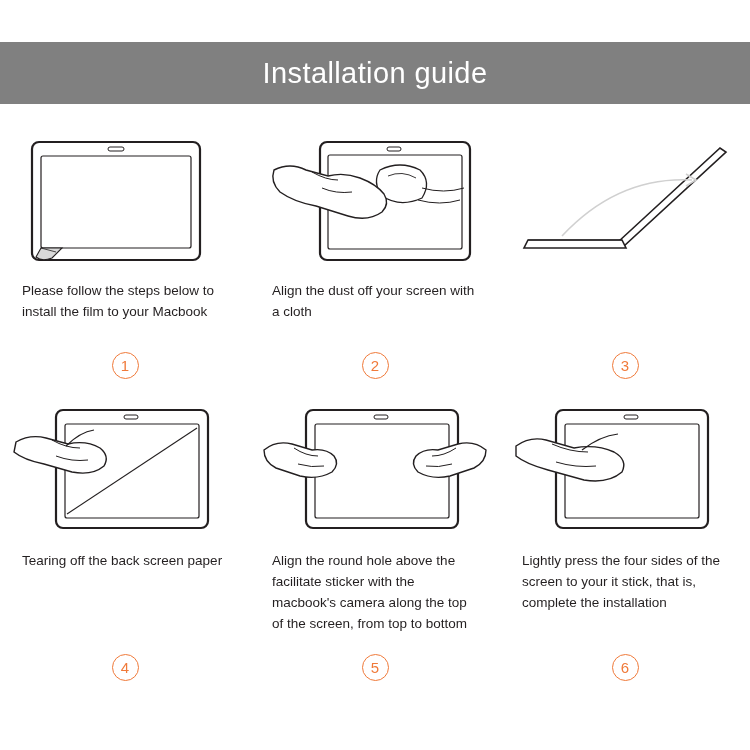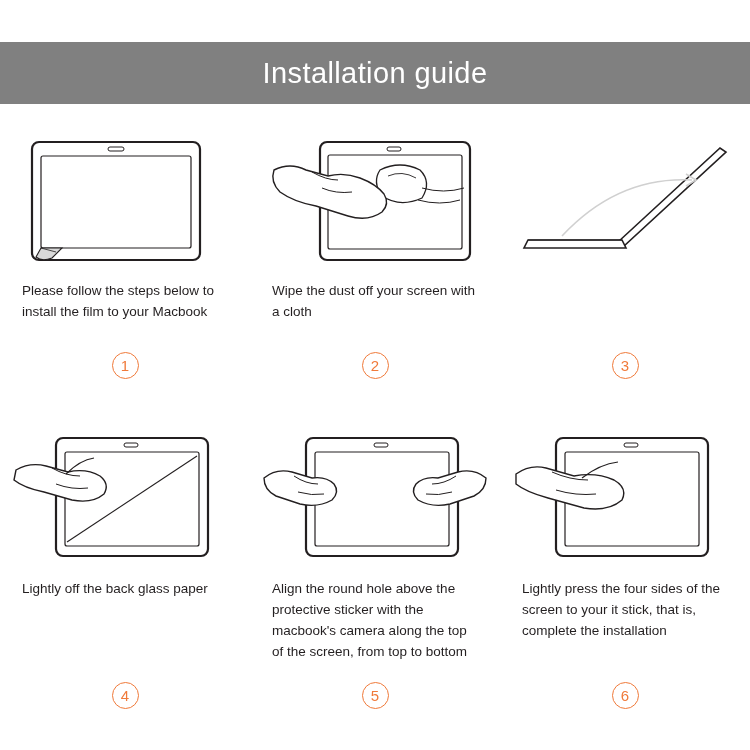--- a/index.html
+++ b/index.html
@@ -40,21 +40,20 @@
   }
 
   
   .grid {
     position: absolute;
     left: 0;
     top: 128px;
     width: 750px;
     display: flex;
     flex-wrap: wrap;
-    gap: 28px;
   }
   .cell {
     width: 250px;
     box-sizing: border-box;
     padding: 0 22px;
     position: relative;
   }
   .row1 .cell { height: 270px; }
   .row2 .cell { height: 300px; }
   .row {
@@ -143,21 +142,21 @@
             <path d="M116 40 Q130 34 144 42" fill="none" stroke="#231f20" stroke-width="0.9"></path>
 
             <path d="M2 34 Q18 26 34 34 L56 40 Q72 36 88 42 Q104 48 112 58 Q118 68 110 76 Q96 86 76 80 L44 70 Q22 66 8 56 Q-2 46 2 34 Z" fill="#ffffff" stroke="#231f20" stroke-width="1.4"></path>
             <path d="M40 36 Q54 44 66 44" fill="none" stroke="#231f20" stroke-width="1"></path>
             <path d="M50 52 Q64 58 80 56" fill="none" stroke="#231f20" stroke-width="1"></path>
 
             <path d="M150 52 Q172 58 192 52" fill="none" stroke="#231f20" stroke-width="1"></path>
             <path d="M146 64 Q168 70 188 64" fill="none" stroke="#231f20" stroke-width="1"></path>
           </svg>
         </div>
-        <div class="caption">Wipe the dust off your screen with a cloth</div>
+        <div class="caption">Align the dust off your screen with a cloth</div>
         <div class="stepnum">
           <span class="circ">2</span>
         </div>
       </div>
 
       <div class="cell">
         <div class="illus">
           <svg width="206" height="130" viewBox="0 0 206 130">
 
             <path d="M96 106 L198 12 L204 16 L102 110 Z" fill="#ffffff" stroke="#231f20" stroke-width="1.6"></path>
@@ -185,21 +184,21 @@
             <rect x="102" y="9" width="14" height="4" rx="2" fill="#ffffff" stroke="#231f20" stroke-width="1"></rect>
 
             <path d="M45 108 L175 22" fill="none" stroke="#231f20" stroke-width="1.1"></path>
 
             <path d="M-6 36 Q8 28 24 32 L46 38 Q64 34 78 42 Q88 50 82 60 Q70 70 50 66 L22 58 Q2 54 -8 46 Z" fill="#ffffff" stroke="#231f20" stroke-width="1.4"></path>
             <path d="M30 34 Q44 42 58 42" fill="none" stroke="#231f20" stroke-width="1"></path>
             <path d="M34 50 Q50 56 66 54" fill="none" stroke="#231f20" stroke-width="1"></path>
             <path d="M44 40 Q58 26 72 24" fill="none" stroke="#231f20" stroke-width="1.2"></path>
           </svg>
         </div>
-        <div class="caption">Lightly off the back glass paper</div>
+        <div class="caption">Tearing off the back screen paper</div>
         <div class="stepnum">
           <span class="circ">4</span>
         </div>
       </div>
 
       <div class="cell">
         <div class="illus">
           <svg width="206" height="130" viewBox="0 0 206 130">
             <rect x="34" y="4" width="152" height="118" rx="7" ry="7" fill="#ffffff" stroke="#231f20" stroke-width="2.2"></rect>
             <rect x="43" y="18" width="134" height="94" rx="2" ry="2" fill="#ffffff" stroke="#231f20" stroke-width="1.2"></rect>
@@ -207,21 +206,21 @@
 
             <path d="M-8 44 Q4 34 20 38 L40 44 Q54 42 62 50 Q68 58 60 66 Q46 74 28 70 L4 62 Q-8 56 -8 44 Z" fill="#ffffff" stroke="#231f20" stroke-width="1.4"></path>
             <path d="M22 42 Q34 50 46 50" fill="none" stroke="#231f20" stroke-width="1"></path>
             <path d="M26 58 Q40 62 52 60" fill="none" stroke="#231f20" stroke-width="1"></path>
 
             <path d="M214 44 Q202 34 186 38 L166 44 Q152 42 144 50 Q138 58 146 66 Q160 74 178 70 L202 62 Q214 56 214 44 Z" fill="#ffffff" stroke="#231f20" stroke-width="1.4"></path>
             <path d="M184 42 Q172 50 160 50" fill="none" stroke="#231f20" stroke-width="1"></path>
             <path d="M180 58 Q166 62 154 60" fill="none" stroke="#231f20" stroke-width="1"></path>
           </svg>
         </div>
-        <div class="caption">Align the round hole above the protective sticker with the macbook's camera along the top of the screen, from top to bottom</div>
+        <div class="caption">Align the round hole above the facilitate sticker with the macbook's camera along the top of the screen, from top to bottom</div>
         <div class="stepnum">
           <span class="circ">5</span>
         </div>
       </div>
 
       <div class="cell">
         <div class="illus">
           <svg width="206" height="130" viewBox="0 0 206 130">
             <rect x="34" y="4" width="152" height="118" rx="7" ry="7" fill="#ffffff" stroke="#231f20" stroke-width="2.2"></rect>
             <rect x="43" y="18" width="134" height="94" rx="2" ry="2" fill="#ffffff" stroke="#231f20" stroke-width="1.2"></rect>

